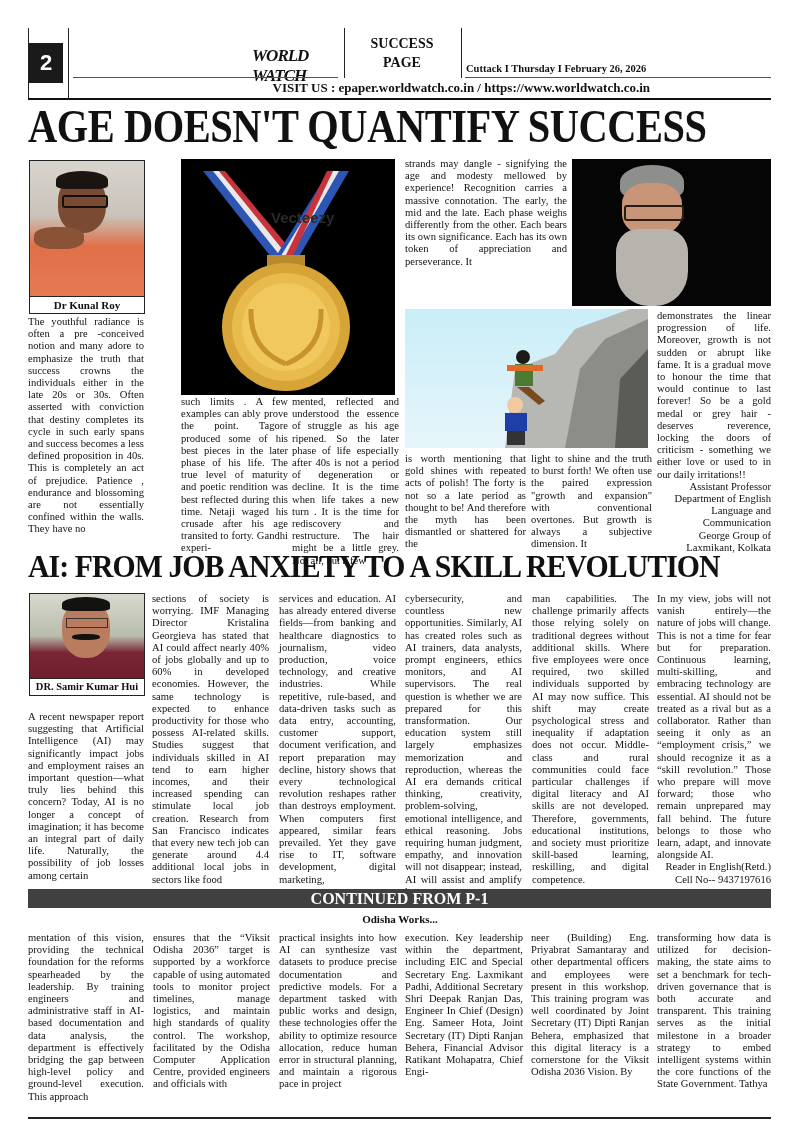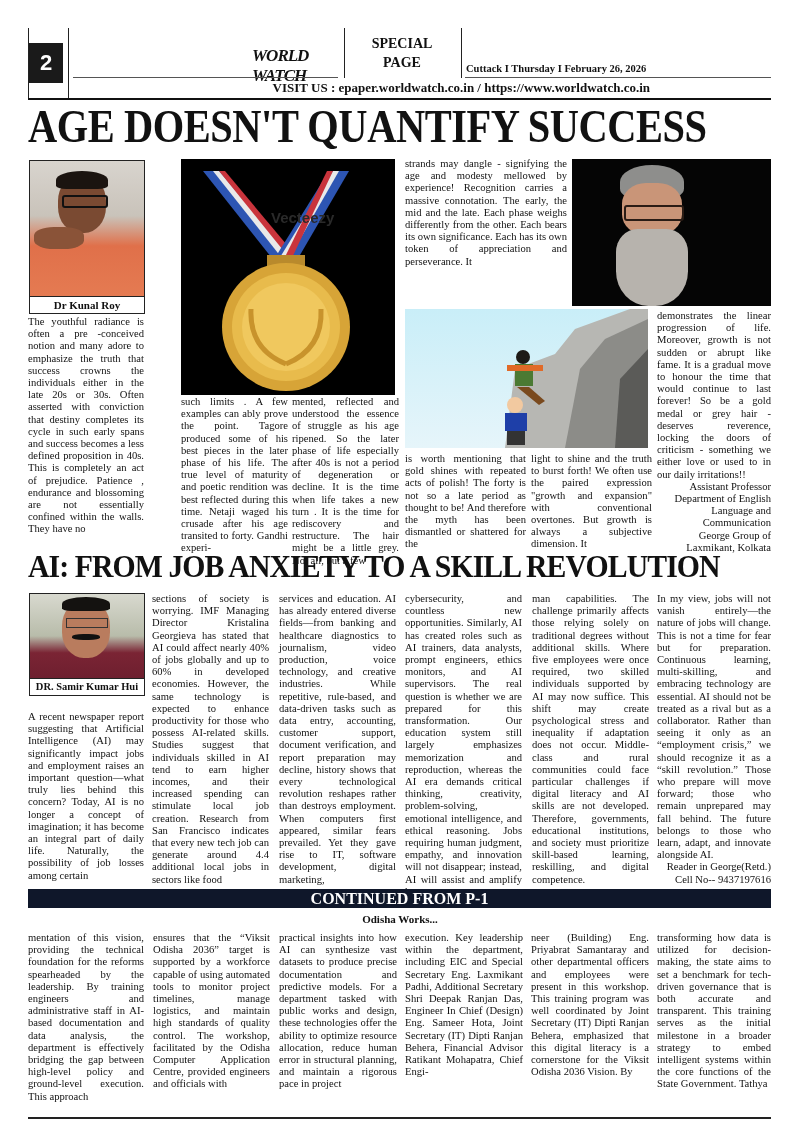--- a/index.html
+++ b/index.html
@@ -10,32 +10,32 @@
   
   .pgnum{left:29px;top:43px;width:34px;height:40px;background:#1a1a1a;color:#fff;font-family:"Liberation Sans",sans-serif;font-weight:bold;font-size:22px;display:flex;align-items:center;justify-content:center;}
   .vline{background:#222;width:1px;}
   .hline{background:#333;height:2px;}
   .logo{left:252px;top:38px;width:90px;height:40px;font-family:"Liberation Serif",serif;font-weight:bold;font-size:17px;letter-spacing:-1px;color:#111;display:flex;align-items:flex-end;font-style:italic;margin-top:8px;}
   .special{left:350px;top:34px;width:104px;text-align:center;font-weight:bold;font-size:14px;line-height:19px;}
   .visit{left:0;top:80px;width:800px;text-align:right;font-size:13px;font-weight:bold;}
   .headline{font-weight:bold;font-family:"Liberation Serif",serif;white-space:nowrap;}
   .photo{position:absolute;overflow:hidden;}
   .caption{position:absolute;background:#fff;border:1px solid #222;text-align:center;font-weight:bold;font-size:11px;}
-  .banner{left:28px;top:889px;width:743px;height:19px;background:#0f172a;color:#fff;font-weight:bold;font-size:16px;text-align:center;line-height:20px;}
+  .banner{left:28px;top:889px;width:743px;height:19px;background:#404040;color:#fff;font-weight:bold;font-size:16px;text-align:center;line-height:20px;}
 </style>
 </head>
 <body>
 
 <div class="abs vline" style="left:28px;top:28px;height:72px;"></div>
 <div class="abs vline" style="left:68px;top:28px;height:72px;"></div>
 <div class="abs pgnum">2</div>
 <div class="abs logo">WORLD WATCH</div>
 <div class="abs vline" style="left:344px;top:28px;height:50px;"></div>
 <div class="abs special">
-  <div>SPECIAL</div>
+  <div>SUCCESS</div>
   <div>PAGE</div>
 </div>
 <div class="abs vline" style="left:461px;top:28px;height:50px;"></div>
 <div class="abs hline" style="left:73px;top:77px;width:265px;height:1px;background:#555;"></div>
 <div class="abs hline" style="left:465px;top:77px;width:306px;height:1px;background:#555;"></div>
 <div class="abs" style="left:466px;top:63px;font-size:10.5px;font-weight:bold;white-space:nowrap;">Cuttack I Thursday I February 26,  2026</div>
 <div class="abs visit" style="left:150px;width:500px;">VISIT US : epaper.worldwatch.co.in / https://www.worldwatch.co.in</div>
 <div class="abs hline" style="left:28px;top:98px;width:743px;height:2px;background:#111;"></div>
 
 <div class="abs headline" style="left:28px;top:100px;width:743px;font-size:47px;line-height:52px;letter-spacing:-0.5px;text-align:center;transform:scaleX(0.86);transform-origin:left top;width:864px;text-align:left;">AGE DOESN'T QUANTIFY SUCCESS</div>
@@ -116,21 +116,21 @@
 </div>
 <div class="caption" style="left:29px;top:678px;width:114px;height:16px;line-height:16px;font-size:10.5px;">DR. Samir Kumar Hui</div>
 
 <div class="col" style="left:28px;top:711px;width:116px;">A recent newspaper report suggesting that Artificial Intelligence (AI) may significantly impact jobs and employment raises an important question—what truly lies behind this concern? Today, AI is no longer a concept of imagination; it has become an integral part of daily life. Naturally, the possibility of job losses among certain</div>
 <div class="col" style="left:152px;top:593px;width:117px;">sections of society is worrying. IMF Managing Director Kristalina Georgieva has stated that AI could affect nearly 40% of jobs globally and up to 60% in developed economies. However, the same technology is expected to enhance productivity for those who possess AI-related skills. Studies suggest that individuals skilled in AI tend to earn higher incomes, and their increased spending can stimulate local job creation. Research from San Francisco indicates that every new tech job can generate around 4.4 additional local jobs in sectors like food</div>
 <div class="col" style="left:279px;top:593px;width:117px;">services and education. AI has already entered diverse fields—from banking and healthcare diagnostics to journalism, video production, voice technology, and creative industries. While repetitive, rule-based, and data-driven tasks such as data entry, accounting, customer support, document verification, and report preparation may decline, history shows that every technological revolution reshapes rather than destroys employment. When computers first appeared, similar fears prevailed. Yet they gave rise to IT, software development, digital marketing,</div>
 <div class="col" style="left:405px;top:593px;width:117px;">cybersecurity, and countless new opportunities. Similarly, AI has created roles such as AI trainers, data analysts, prompt engineers, ethics monitors, and AI supervisors. The real question is whether we are prepared for this transformation. Our education system still largely emphasizes memorization and reproduction, whereas the AI era demands critical thinking, creativity, problem-solving, emotional intelligence, and ethical reasoning. Jobs requiring human judgment, empathy, and innovation will not disappear; instead, AI will assist and amplify hu-</div>
 <div class="col" style="left:532px;top:593px;width:117px;">man capabilities. The challenge primarily affects those relying solely on traditional degrees without additional skills. Where five employees were once required, two skilled individuals supported by AI may now suffice. This shift may create psychological stress and inequality if adaptation does not occur. Middle-class and rural communities could face particular challenges if digital literacy and AI skills are not developed. Therefore, governments, educational institutions, and society must prioritize skill-based learning, reskilling, and digital competence.</div>
 <div class="col" style="left:657px;top:593px;width:114px;">
   <p>In my view, jobs will not vanish entirely—the nature of jobs will change. This is not a time for fear but for preparation. Continuous learning, multi-skilling, and embracing technology are essential. AI should not be treated as a rival but as a collaborator. Rather than seeing it only as an “employment crisis,” we should recognize it as a “skill revolution.” Those who prepare will move forward; those who remain unprepared may fall behind. The future belongs to those who learn, adapt, and innovate alongside AI.</p>
-  <p style="text-align:right;">Reader in George(Retd.)</p>
+  <p style="text-align:right;">Reader in English(Retd.)</p>
   <p style="text-align:right;">Cell No-- 9437197616</p>
 </div>
 
 <div class="abs banner">CONTINUED FROM P-1</div>
 <div class="abs" style="left:0;top:913px;width:800px;text-align:center;font-weight:bold;font-size:11px;">Odisha Works...</div>
 
 <div class="col" style="left:28px;top:932px;width:116px;">mentation of this vision, providing the technical foundation for the reforms spearheaded by the leadership. By training engineers and administrative staff in AI-based documentation and data analysis, the department is effectively bridging the gap between high-level policy and ground-level execution. This approach</div>
 <div class="col" style="left:153px;top:932px;width:117px;">ensures that the “Viksit Odisha 2036” target is supported by a workforce capable of using automated tools to monitor project timelines, manage logistics, and maintain high standards of quality control. The workshop, facilitated by the Odisha Computer Application Centre, provided engineers and officials with</div>
 <div class="col" style="left:279px;top:932px;width:118px;">practical insights into how AI can synthesize vast datasets to produce precise documentation and predictive models. For a department tasked with public works and design, these technologies offer the ability to optimize resource allocation, reduce human error in structural planning, and maintain a rigorous pace in project</div>
 <div class="col" style="left:405px;top:932px;width:118px;">execution. Key leadership within the department, including EIC and Special Secretary Eng. Laxmikant Padhi, Additional Secretary Shri Deepak Ranjan Das, Engineer In Chief (Design) Eng. Sameer Hota, Joint Secretary (IT)  Dipti Ranjan Behera, Financial Advisor Ratikant Mohapatra, Chief Engi-</div>

